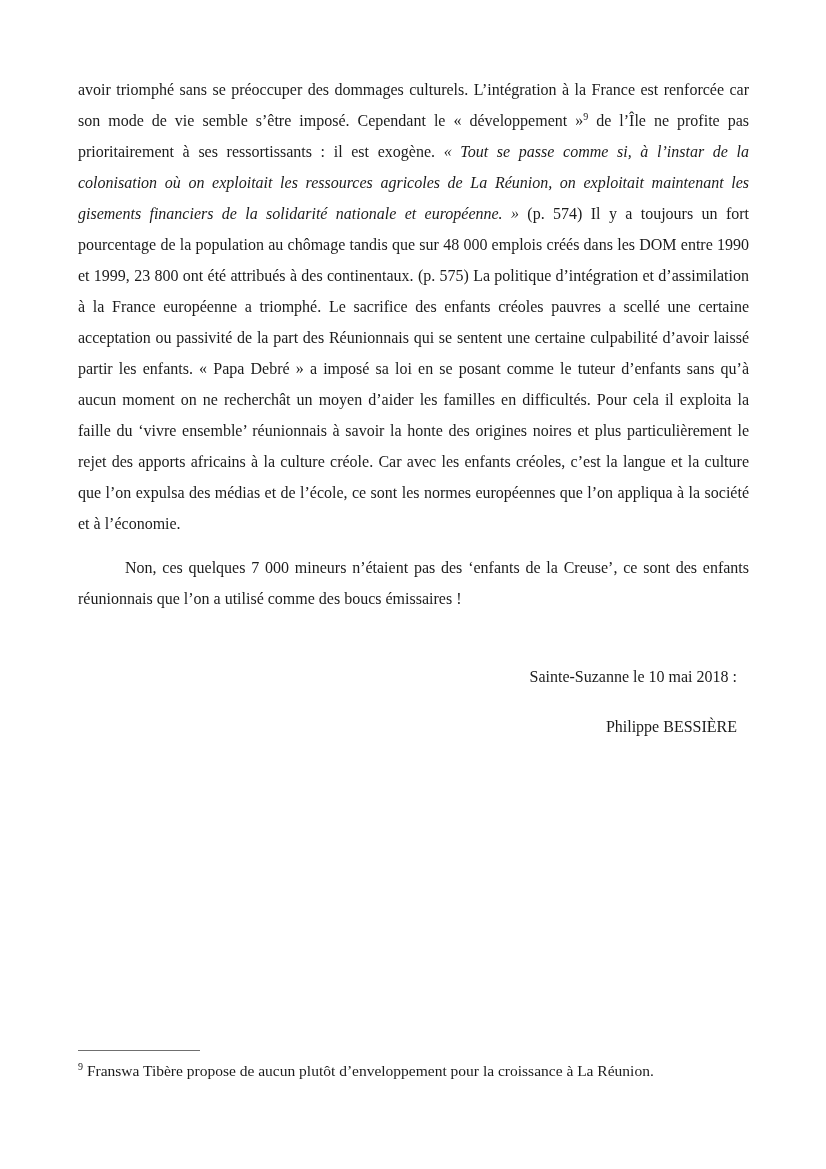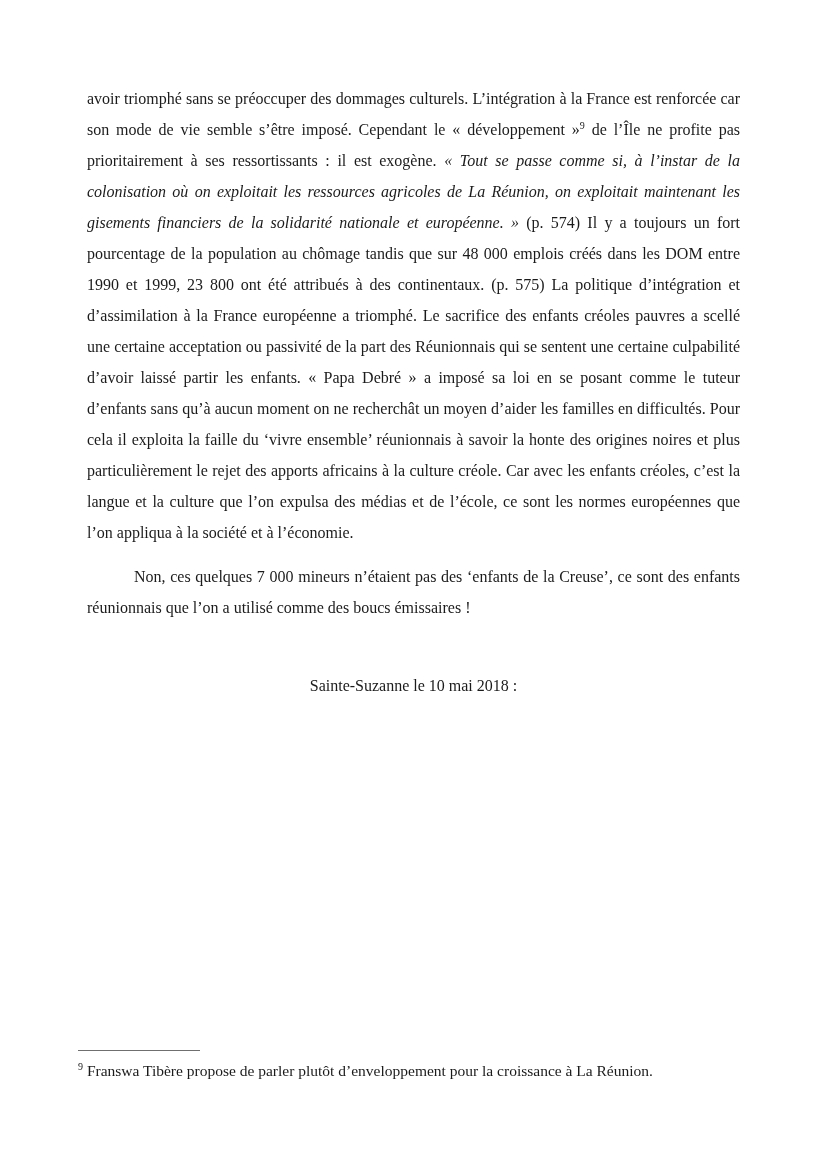--- a/index.html
+++ b/index.html
@@ -17,21 +17,21 @@
     font-family: "Liberation Serif", "DejaVu Serif", serif;
     overflow: hidden;
   }
   .body-text {
     position: absolute;
     left: 78px;
     top: 74px;
     width: 671px;
   }
   .para {
-    margin: 9px;
+    margin: 0;
     font-size: 16px;
     line-height: 31px;
     text-align: justify;
     text-justify: inter-word;
   }
   .para-conclusion {
     margin-top: 13px;
     text-indent: 47px;
   }
   .italic { font-style: italic; }
@@ -41,21 +41,20 @@
     vertical-align: super;
   }
   .signature {
     margin-top: 44px;
     text-align: right;
   }
   .signature p {
     margin: 12px;
     font-size: 16px;
     line-height: 38px;
-    text-align: center;
   }
   .footnote-area {
     position: absolute;
     left: 78px;
     top: 1050px;
     width: 671px;
   }
   .footnote-rule {
     width: 122px;
     height: 0;
@@ -76,22 +75,23 @@
 <div class="page">
 
   <div class="body-text">
 
     <p class="para"><span>avoir triomphé sans se préoccuper des dommages culturels. L’intégration à la France est renforcée car son mode de vie semble s’être imposé. Cependant le « développement »</span><sup class="fn-ref">9</sup><span> de l’Île ne profite pas prioritairement à ses ressortissants : il est exogène. </span><span class="italic">« Tout se passe comme si, à l’instar de la colonisation où on exploitait les ressources agricoles de La Réunion, on exploitait maintenant les gisements financiers de la solidarité nationale et européenne. »</span><span> (p. 574) Il y a toujours un fort pourcentage de la population au chômage tandis que sur 48 000 emplois créés dans les DOM entre 1990 et 1999, 23 800 ont été attribués à des continentaux. (p. 575) La politique d’intégration et d’assimilation à la France européenne a triomphé. Le sacrifice des enfants créoles pauvres a scellé une certaine acceptation ou passivité de la part des Réunionnais qui se sentent une certaine culpabilité d’avoir laissé partir les enfants. « Papa Debré » a imposé sa loi en se posant comme le tuteur d’enfants sans qu’à aucun moment on ne recherchât un moyen d’aider les familles en difficultés. Pour cela il exploita la faille du ‘vivre ensemble’ réunionnais à savoir la honte des origines noires et plus particulièrement le rejet des apports africains à la culture créole. Car avec les enfants créoles, c’est la langue et la culture que l’on expulsa des médias et de l’école, ce sont les normes européennes que l’on appliqua à la société et à l’économie.</span></p>
 
     <p class="para para-conclusion">Non, ces quelques 7 000 mineurs n’étaient pas des ‘enfants de la Creuse’, ce sont des enfants réunionnais que l’on a utilisé comme des boucs émissaires !</p>
 
     <div class="signature">
       <p>Sainte-Suzanne le 10 mai 2018 :</p>
+      <p>Philippe BESSIÈRE</p>
     </div>
 
   </div>
 
   <div class="footnote-area">
     <div class="footnote-rule"></div>
-    <p class="footnote"><sup class="fn-ref">9</sup><span> Franswa Tibère propose de parler plutôt d’enveloppement pour la croissance à La Réunion.</span></p>
+    <p class="footnote"><sup class="fn-ref">9</sup><span> Franswa Tibère propose de aucun plutôt d’enveloppement pour la croissance à La Réunion.</span></p>
   </div>
 
 </div>
 
 </body></html>

